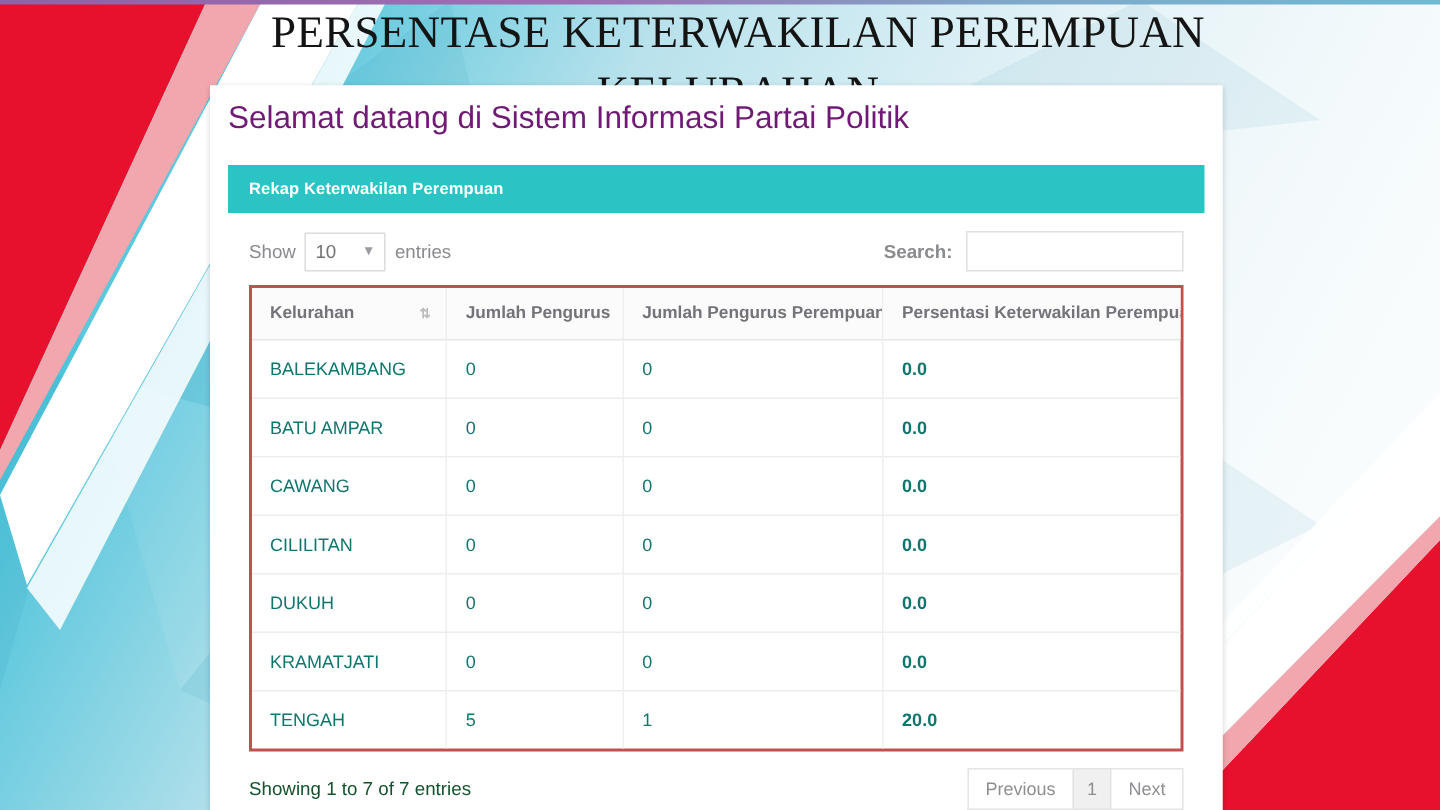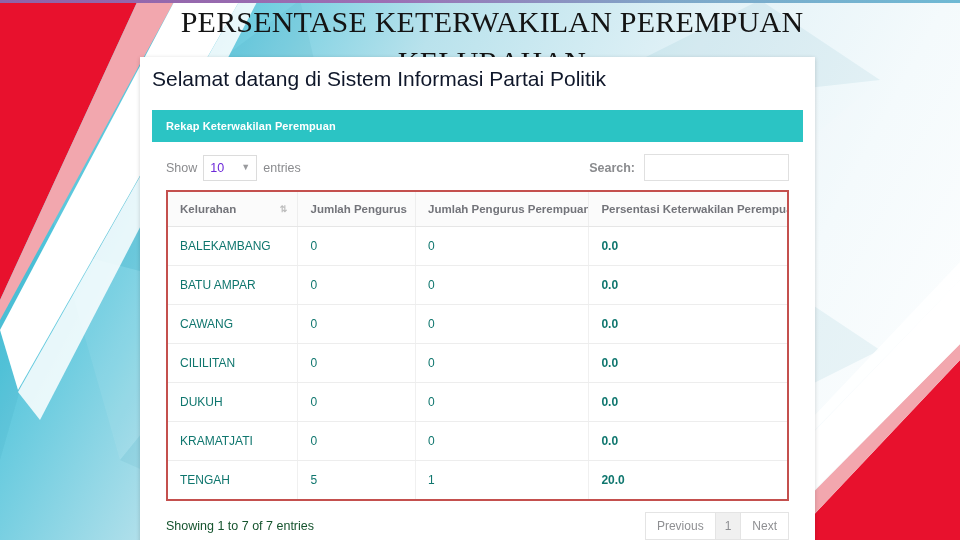--- a/index.html
+++ b/index.html
@@ -78,21 +78,21 @@
     background: #ffffff;
     box-shadow: 0 1px 4px rgba(0,0,0,0.18);
     font-size: 12px;
     color: #6f7073;
   }
   .shot-welcome {
     height: 44px;
     line-height: 44px;
     padding-left: 12px;
     font-size: 21px;
-    color: #0f172a;
+    color: #701a75;
     background: #ffffff;
     white-space: nowrap;
     overflow: hidden;
   }
   .shot-body {
     padding: 9px 12px 14px 12px;
     background: #ffffff;
   }
 
   .panel {
@@ -132,21 +132,21 @@
     height: 26px;
     border: 1px solid #dcdcdc;
     background: #fff;
     display: flex;
     align-items: center;
     padding: 0 6px;
     box-sizing: border-box;
   }
   .len-select .val {
     font-size: 12.5px;
-    color: #6d28d9;
+    color: #737373;
     flex: 1;
   }
   .len-select .caret {
     font-size: 9px;
     color: #9a9b9e;
     line-height: 1;
   }
   .search-label { margin-right: 9px; font-weight: bold; }
   .search-input {
     width: 145px;

